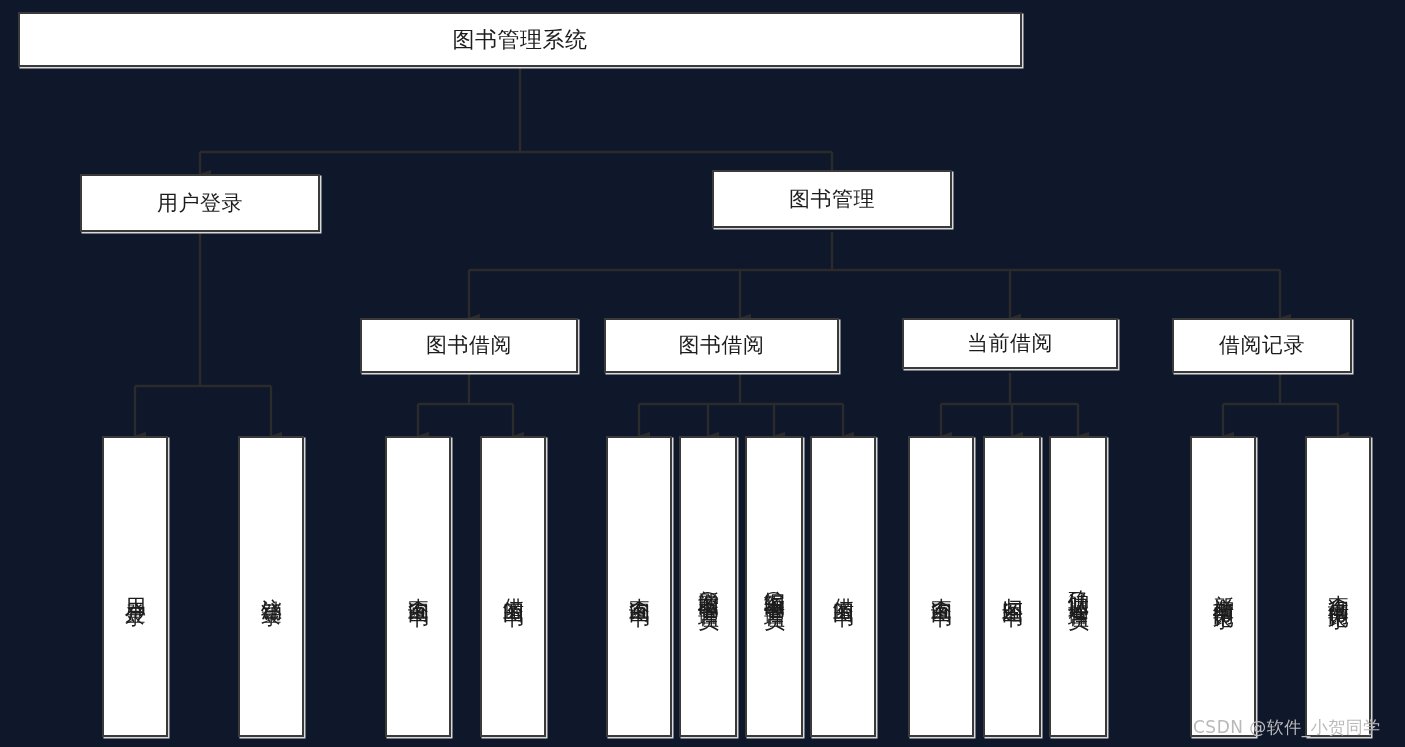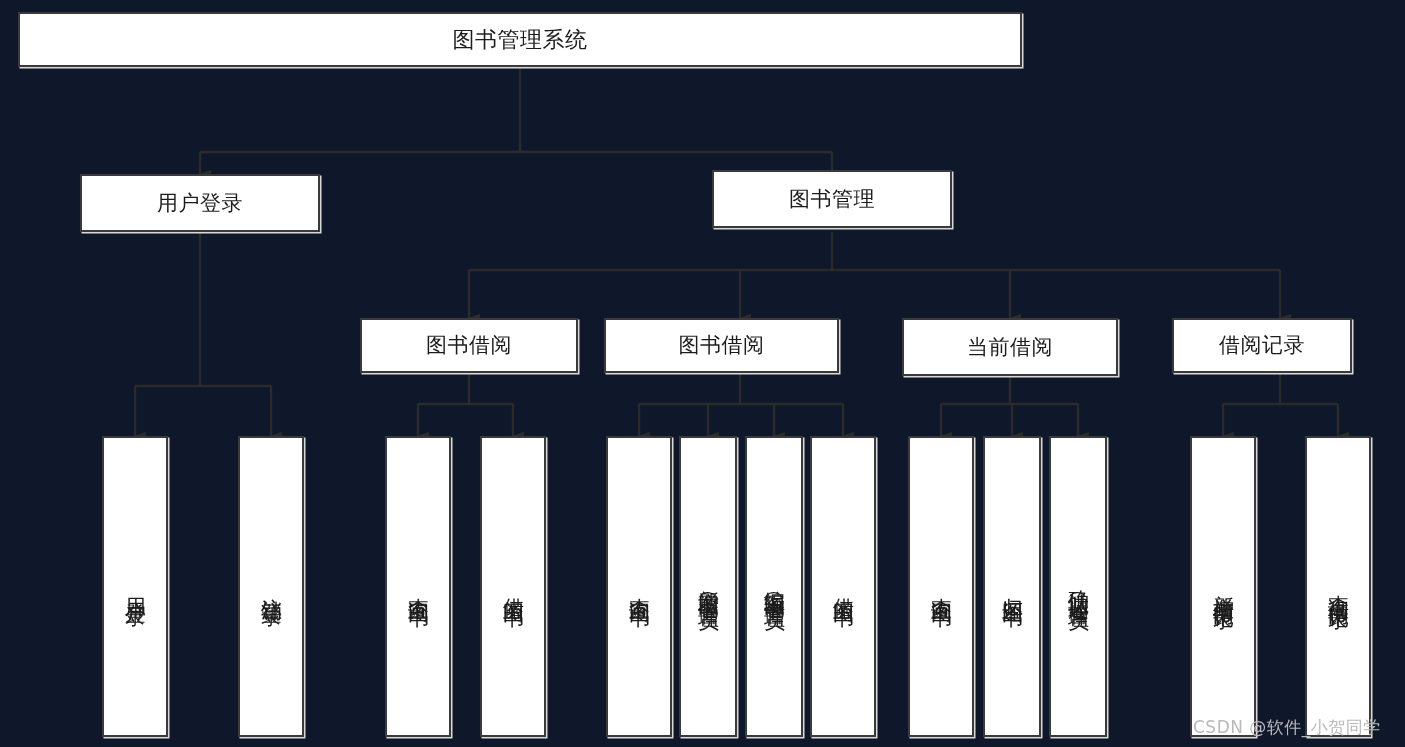--- a/index.html
+++ b/index.html
@@ -124,21 +124,21 @@
       </div>
       <div class="node level-1 horizontal" style="left: 712px; top: 170px; width: 240px; height: 58px;">
         <span class="label">图书管理</span>
       </div>
       <div class="node level-2 horizontal" style="left: 360px; top: 318px; width: 218px; height: 55px;">
         <span class="label">图书借阅</span>
       </div>
       <div class="node level-2 horizontal" style="left: 604px; top: 318px; width: 235px; height: 55px;">
         <span class="label">图书借阅</span>
       </div>
-      <div class="node level-2 horizontal" style="left: 902px; top: 318px; width: 216px; height: 58px;">
+      <div class="node level-2 horizontal" style="left: 902px; top: 318px; width: 216px; height: 51px;">
         <span class="label">当前借阅</span>
       </div>
       <div class="node level-2 horizontal" style="left: 1172px; top: 318px; width: 180px; height: 55px;">
         <span class="label">借阅记录</span>
       </div>
       <div class="node level-3 vertical" style="left: 102px; top: 436px; width: 66px; height: 301px;">
         <span class="label">用户登录</span>
       </div>
       <div class="node level-3 vertical" style="left: 238px; top: 436px; width: 66px; height: 301px;">
         <span class="label">注销登录</span>

